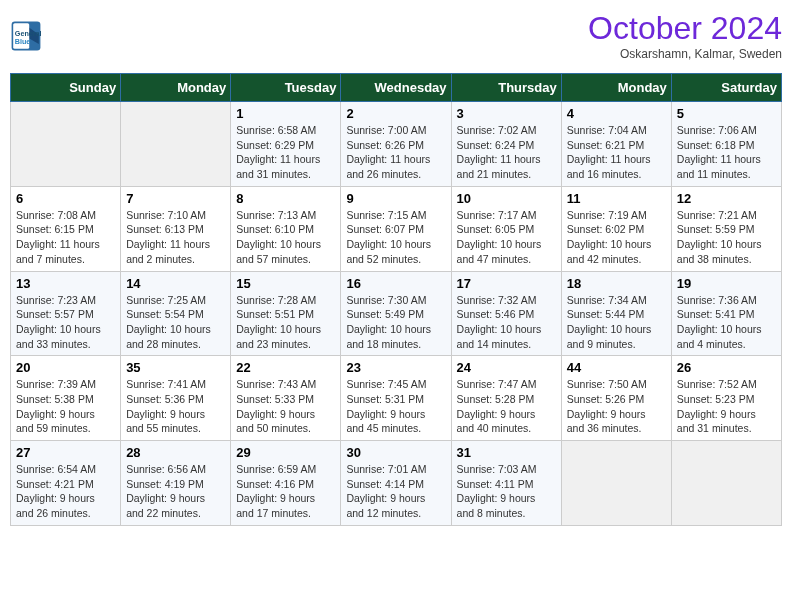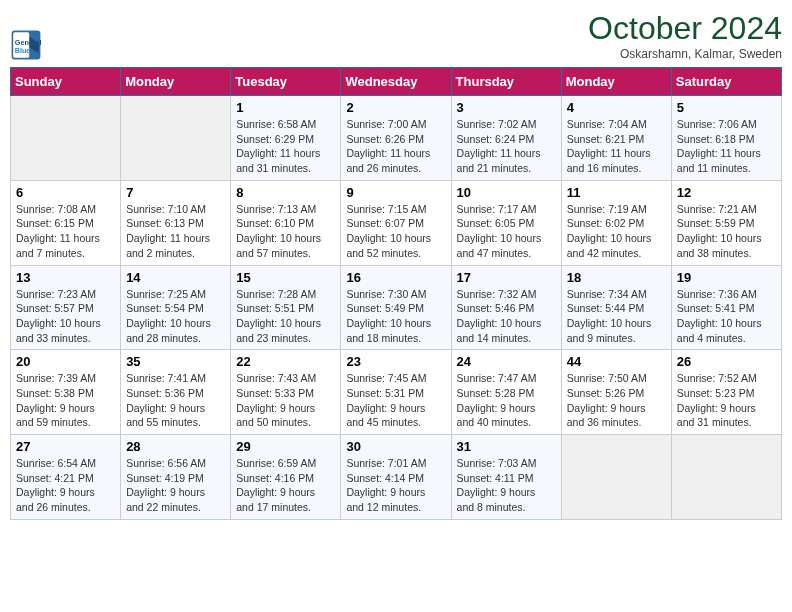--- a/index.html
+++ b/index.html
@@ -6,55 +6,55 @@
     body {
       font-family: Arial, sans-serif;
       background: #fff;
       width: 792px;
       min-height: 612px;
       padding: 10px;
     }
     .header {
       display: flex;
       justify-content: space-between;
-      align-items: flex-end;
-      margin-bottom: 6px;
+      align-items: center;
+      margin-bottom: 12px;
     }
     .logo {
       display: flex;
       align-items: center;
       gap: 4px;
     }
     .logo-icon {
       width: 32px;
       height: 32px;
     }
     .title-block {
       text-align: right;
     }
     .title-block h1 {
       font-size: 32px;
       font-weight: 300;
-      color: #14532d;
+      color: #6d28d9;
     }
     .title-block h2 {
       font-size: 12px;
       font-weight: 400;
       color: #444;
     }
     table {
       width: 100%;
       border-collapse: collapse;
       font-size: 11px;
     }
     thead tr th {
-      background: #be185d;
+      background: #14532d;
       color: #fff;
       padding: 6px 4px;
-      text-align: left;
+      text-align: right;
       font-size: 13px;
       font-weight: 600;
       border: 1px solid #2e6da4;
     }
     tbody tr td {
       border: 1px solid #ccc;
       padding: 4px 5px;
       vertical-align: top;
       width: 105px;
       min-height: 80px;

